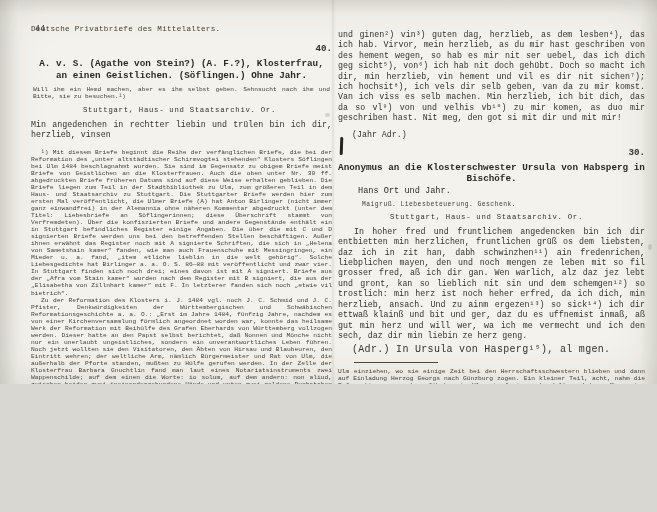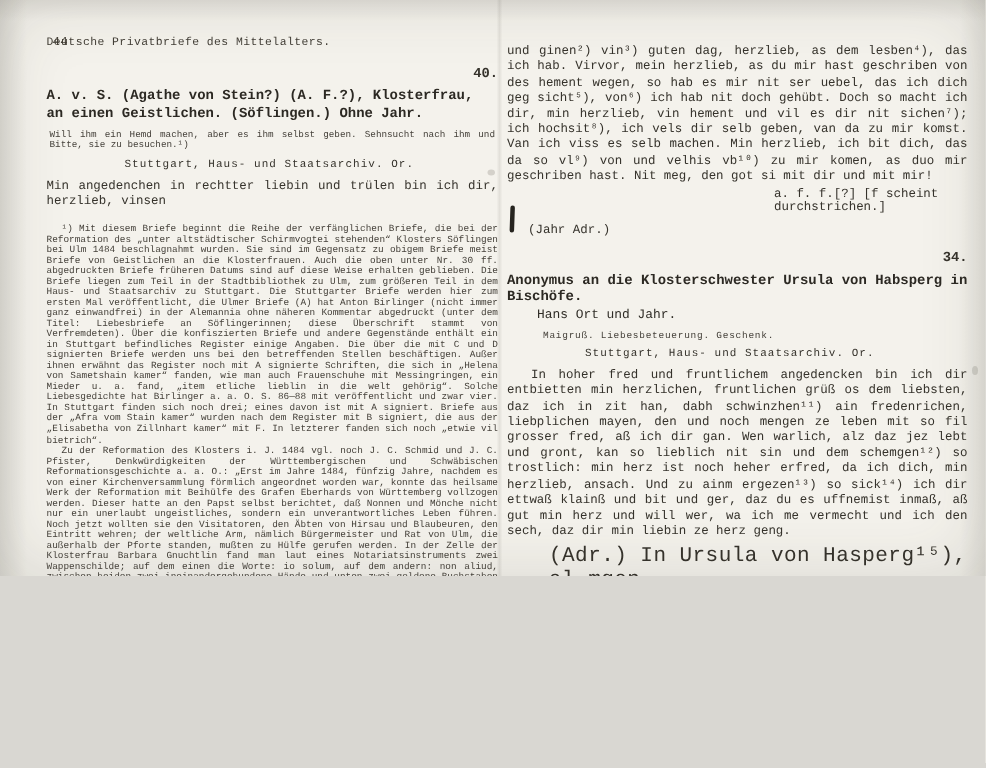--- a/index.html
+++ b/index.html
@@ -24,30 +24,30 @@
   .page-left{left:31px;width:301px;}
   .page-right{left:338px;width:307px;}
 
   .pghead{position:relative;height:11px;font-size:7.6px;letter-spacing:.3px;color:#403c34;}
   .pghead .num{position:absolute;top:0;font-size:8.2px;}
   .pghead .num.left{left:4px;}
   .pghead .num.right{right:2px;}
   .pghead .title{position:absolute;left:0;right:0;top:1px;}
 
   .secnum{text-align:right;font-weight:bold;font-size:9.2px;margin-top:8px;}
-  .heading{font-weight:bold;font-size:9.3px;line-height:11.6px;text-align:left;margin-top:4px;color:#2c2923;}
+  .heading{font-weight:bold;font-size:9.3px;line-height:11.6px;text-align:center;margin-top:4px;color:#2c2923;}
   .subheading{font-size:8.6px;margin-top:1px;margin-left:20px;color:#2f2c26;}
   .summary{font-size:6.2px;line-height:7.3px;text-align:justify;margin-top:5px;padding:0 2px;color:#45413a;}
   .keywords{font-size:6.3px;letter-spacing:.5px;margin-top:5px;margin-left:24px;color:#45413a;}
   .archive{font-size:7.3px;letter-spacing:.7px;margin-top:5px;margin-left:8px;padding-left:44px;}
   .bodytext{font-size:8.3px;line-height:10.4px;text-align:justify;margin-top:6px;}
   .bodytext.indent{text-indent:16px;}
   .sig{font-size:8.3px;margin-top:1px;padding-left:178px;}
   .ohneadr{font-size:8.3px;margin-top:6px;margin-left:14px;}
-  .adrline{font-size:14px;margin-top:3px;margin-left:28px;letter-spacing:.3px;}
+  .adrline{font-size:10px;margin-top:3px;margin-left:14px;letter-spacing:.3px;}
 
   .fnrule{width:84px;height:1px;background:#4a463e;margin:7px 0 5px 16px;}
   .footnote{font-size:6.25px;line-height:7.05px;text-align:justify;color:#45413a;}
   .footnote p{margin:0;}
   .footnote p.ind{text-indent:10px;}
   .page-left .footnote{margin-top:8px;}
 
   
   .ink-stroke{position:absolute;left:340px;top:137px;width:3.4px;height:18px;background:#26241f;border-radius:2px;transform:rotate(2deg);}
   .smudge{position:absolute;background:rgba(60,55,45,.35);border-radius:50%;}
@@ -71,23 +71,22 @@
     <div class="archive">Stuttgart, Haus- und Staatsarchiv. Or.</div>
     <div class="bodytext">Min angedenchen in rechtter liebin und trülen bin ich dir, herzlieb, vinsen</div>
     <div class="footnote">
       <p class="ind">¹) Mit diesem Briefe beginnt die Reihe der verfänglichen Briefe, die bei der Reformation des „unter altstädtischer Schirmvogtei stehenden“ Klosters Söflingen bei Ulm 1484 beschlagnahmt wurden. Sie sind im Gegensatz zu obigem Briefe meist Briefe von Geistlichen an die Klosterfrauen. Auch die oben unter Nr. 30 ff. abgedruckten Briefe früheren Datums sind auf diese Weise erhalten geblieben. Die Briefe liegen zum Teil in der Stadtbibliothek zu Ulm, zum größeren Teil in dem Haus- und Staatsarchiv zu Stuttgart. Die Stuttgarter Briefe werden hier zum ersten Mal veröffentlicht, die Ulmer Briefe (A) hat Anton Birlinger (nicht immer ganz einwandfrei) in der Alemannia ohne näheren Kommentar abgedruckt (unter dem Titel: Liebesbriefe an Söflingerinnen; diese Überschrift stammt von Verfremdeten). Über die konfiszierten Briefe und andere Gegenstände enthält ein in Stuttgart befindliches Register einige Angaben. Die über die mit C und D signierten Briefe werden uns bei den betreffenden Stellen beschäftigen. Außer ihnen erwähnt das Register noch mit A signierte Schriften, die sich in „Helena von Sametshain kamer“ fanden, wie man auch Frauenschuhe mit Messingringen, ein Mieder u. a. fand, „item etliche lieblin in die welt gehörig“. Solche Liebesgedichte hat Birlinger a. a. O. S. 86—88 mit veröffentlicht und zwar vier. In Stuttgart finden sich noch drei; eines davon ist mit A signiert. Briefe aus der „Afra vom Stain kamer“ wurden nach dem Register mit B signiert, die aus der „Elisabetha von Zillnhart kamer“ mit F. In letzterer fanden sich noch „etwie vil bietrich“.</p>
       <p class="ind">Zu der Reformation des Klosters i. J. 1484 vgl. noch J. C. Schmid und J. C. Pfister, Denkwürdigkeiten der Württembergischen und Schwäbischen Reformationsgeschichte a. a. O.: „Erst im Jahre 1484, fünfzig Jahre, nachdem es von einer Kirchenversammlung förmlich angeordnet worden war, konnte das heilsame Werk der Reformation mit Beihülfe des Grafen Eberhards von Württemberg vollzogen werden. Dieser hatte an den Papst selbst berichtet, daß Nonnen und Mönche nicht nur ein unerlaubt ungeistliches, sondern ein unverantwortliches Leben führen. Noch jetzt wollten sie den Visitatoren, den Äbten von Hirsau und Blaubeuren, den Eintritt wehren; der weltliche Arm, nämlich Bürgermeister und Rat von Ulm, die außerhalb der Pforte standen, mußten zu Hülfe gerufen werden. In der Zelle der Klosterfrau Barbara Gnuchtlin fand man laut eines Notariatsinstruments zwei Wappenschilde; auf dem einen die Worte: io solum, auf dem andern: non aliud, zwischen beiden zwei ineinandergebundene Hände und unten zwei goldene Buchstaben C. A. (copio amore); der eine soll der Klosterfrau, der andere dem kürzlich verstorbenen verleumdeten Barfüßer Hans Klarer zugehört haben. Mehr als die Hälfte wurde hinaus gebracht, von denen die meisten schwanger waren. Sie begaben sich nach Günzburg, wo sie von Herzog Georg von Baiern, welcher seine schwäbischen Nachbarn zu necken und zu beeinträchtigen liebte, Schutz fanden. Noch lange dauerte der Schriftenwechsel über diese Reform am kaiserlichen und am päpstlichen Hofe. Vieles war dem Reformationswerke abhold; was der einstige Sachwalter daselbst den einen Tag gewonnen zu haben glaubte, das wurde am folgenden wieder verworfen.“ Schwartz berichtet darin, Die Reformation der Reichsstadt Ulm, S. 70 f., insbesondere auf Betreiben des Ulmer Dominikanerpriors Dr. Ludwig Fuchs und des Münsterpfarrers Dr. Heinrich Neithart. Überhaupt da die Dominikaner, die unter Fuchs eifrige Reformer geworden, überdies auf die Franziskaner ehrfürchtig waren, ging man endlich energisch vor, zumal der Skandal immer offenkundiger ward. „Man wußte in Ulm genau, daß diese Nonnen Nachkommenschaft besaßen, daß sie tanzen, in der Nacht verkleidet herumgehen und auch im gewöhnlichen Leben regelwidrige Kleider tragen, und daß bei Nacht Pfaffen und Buben über die Mauer ins Kloster steigen, war man ganz gewohnt. Die Franziskaner dabei hielt die Hauptrolle.“ So wurden 1484 durch eine eigene Bulle die Äbte von Hirsau und Blaubeuren zu Kommissaren für die Reformation des Franziskaner- und des Söflinger Klosters ernannt. In jenem machte die Sache keine Schwierigkeiten, in diesem desto mehr. Dem späteren Dankschreiben des Bischofs an den Papst zufolge stellten die Kommissare den Nonnen zunächst eine achttägige Bedenkzeit. Da diese weiter trotzten, zogen der Rat und andere angesehene Männer, Bischöfe, Räte des Grafen Eberhard von Württemberg, Adlige hinaus, mit ihnen die bewaffneten Söflinger, die die Wägen der anwesenden Klosterfrauen bedeckten. Als nun die bisherige Äbtissin, die frühere Äbtissin von Ulm, und die übrigen Würdenträgerinnen für abgesetzt erklärt wurden, brach eine gewaltige Wut- und Schreiszene aus. Handfeste Bursche mußten die alte Äbtissin, die sich für gefangen erklärte, und die Nonnen mit Gewalt hinaustragen. Dann sah man sie ruhig in Prozession in</p>
     </div>
   </div>
 
   <div class="page page-right">
     <div class="bodytext">und ginen²) vin³) guten dag, herzlieb, as dem lesben⁴), das ich hab. Virvor, mein herzlieb, as du mir hast geschriben von des hement wegen, so hab es mir nit ser uebel, das ich dich geg sicht⁵), von⁶) ich hab nit doch gehübt. Doch so macht ich dir, min herzlieb, vin hement und vil es dir nit sichen⁷); ich hochsit⁸), ich vels dir selb geben, van da zu mir komst. Van ich viss es selb machen. Min herzlieb, ich bit dich, das da so vl⁹) von und velhis vb¹⁰) zu mir komen, as duo mir geschriben hast. Nit meg, den got si mit dir und mit mir!</div>
-    <div class="sig">a. f.  f.[?] [f scheint durchstrichen.]</div>
     <div class="ohneadr">(Jahr Adr.)</div>
-    <div class="secnum">34.</div>
+    <div class="secnum">30.</div>
     <div class="heading">Anonymus an die Klosterschwester Ursula von Habsperg in Bischöfe.</div>
     <div class="subheading">Hans Ort und Jahr.</div>
     <div class="keywords">Maigruß. Liebesbeteuerung. Geschenk.</div>
     <div class="archive">Stuttgart, Haus- und Staatsarchiv. Or.</div>
     <div class="bodytext indent">In hoher fred und fruntlichem angedencken bin ich dir entbietten min herzlichen, fruntlichen grüß os dem liebsten, daz ich in zit han, dabh schwinzhen¹¹) ain fredenrichen, liebplichen mayen, den und noch mengen ze leben mit so fil grosser fred, aß ich dir gan. Wen warlich, alz daz jez lebt und gront, kan so lieblich nit sin und dem schemgen¹²) so trostlich: min herz ist noch heher erfred, da ich dich, min herzlieb, ansach. Und zu ainm ergezen¹³) so sick¹⁴) ich dir ettwaß klainß und bit und ger, daz du es uffnemist inmaß, aß gut min herz und will wer, wa ich me vermecht und ich den sech, daz dir min liebin ze herz geng.</div>
     <div class="adrline">(Adr.) In Ursula von Hasperg¹⁵), al mgen.</div>
     <div class="fnrule"></div>
     <div class="footnote">
       <p>Ulm einziehen, wo sie einige Zeit bei den Herrschaftsschwestern blieben und dann auf Einladung Herzog Georgs nach Günzburg zogen. Ein kleiner Teil, acht, nahm die Reformation an, andere führten in Ulm ein freies, skandalöses Leben. Man pries den Papst Sixtus IV. wegen der Durchführung der Reformation, auch Kaiser Friedrich III. dankte ihm. Aber es folgten Gegenbewegungen. Die adligen Verwandten der Nonnen traten auf, Juristen nahmen sie in Schutz, hohe Kleriker billigten die Sache ebenfalls nicht, auch leicht Teile der Bürgerschaft nicht. Es folgten lange Verhandlungen. Nach zwei Jahren kam endlich Friede, „und jetzt kehrten auch die frühere Äbtissin mit den meisten Schwestern fill und Beschieden in das regulierte Kloster zurück.“</p>
       <p class="ind">Im ganzen mag bei den Liebeskorrespondenzen an eine spätere Äußerung Eberlins von Günzburg in „der anderen getreuen Vermahnung an den Rat von Ulm“ (1523) erinnert werden: „Ich geschweig auch der heimlichen Buhlerei, das so festen eyn Nun ist es ein kalen .... So eyn Nun kume die andern, wie eyner zwo fast, und man muß die heftig lieb oft mit Eifer mit geschäft, mit gespräch, mit sartelten, heiligen brieflein, so hetten wol etwan die herzen schwinden, und das verdeckt man mit namen epurd geistlichen vaterck, fründ, brüder, schwester und tragen etwan wie leiblich väter und fründ die buckbrief, auch werden küpler noch wissen nit kanen.“</p>

